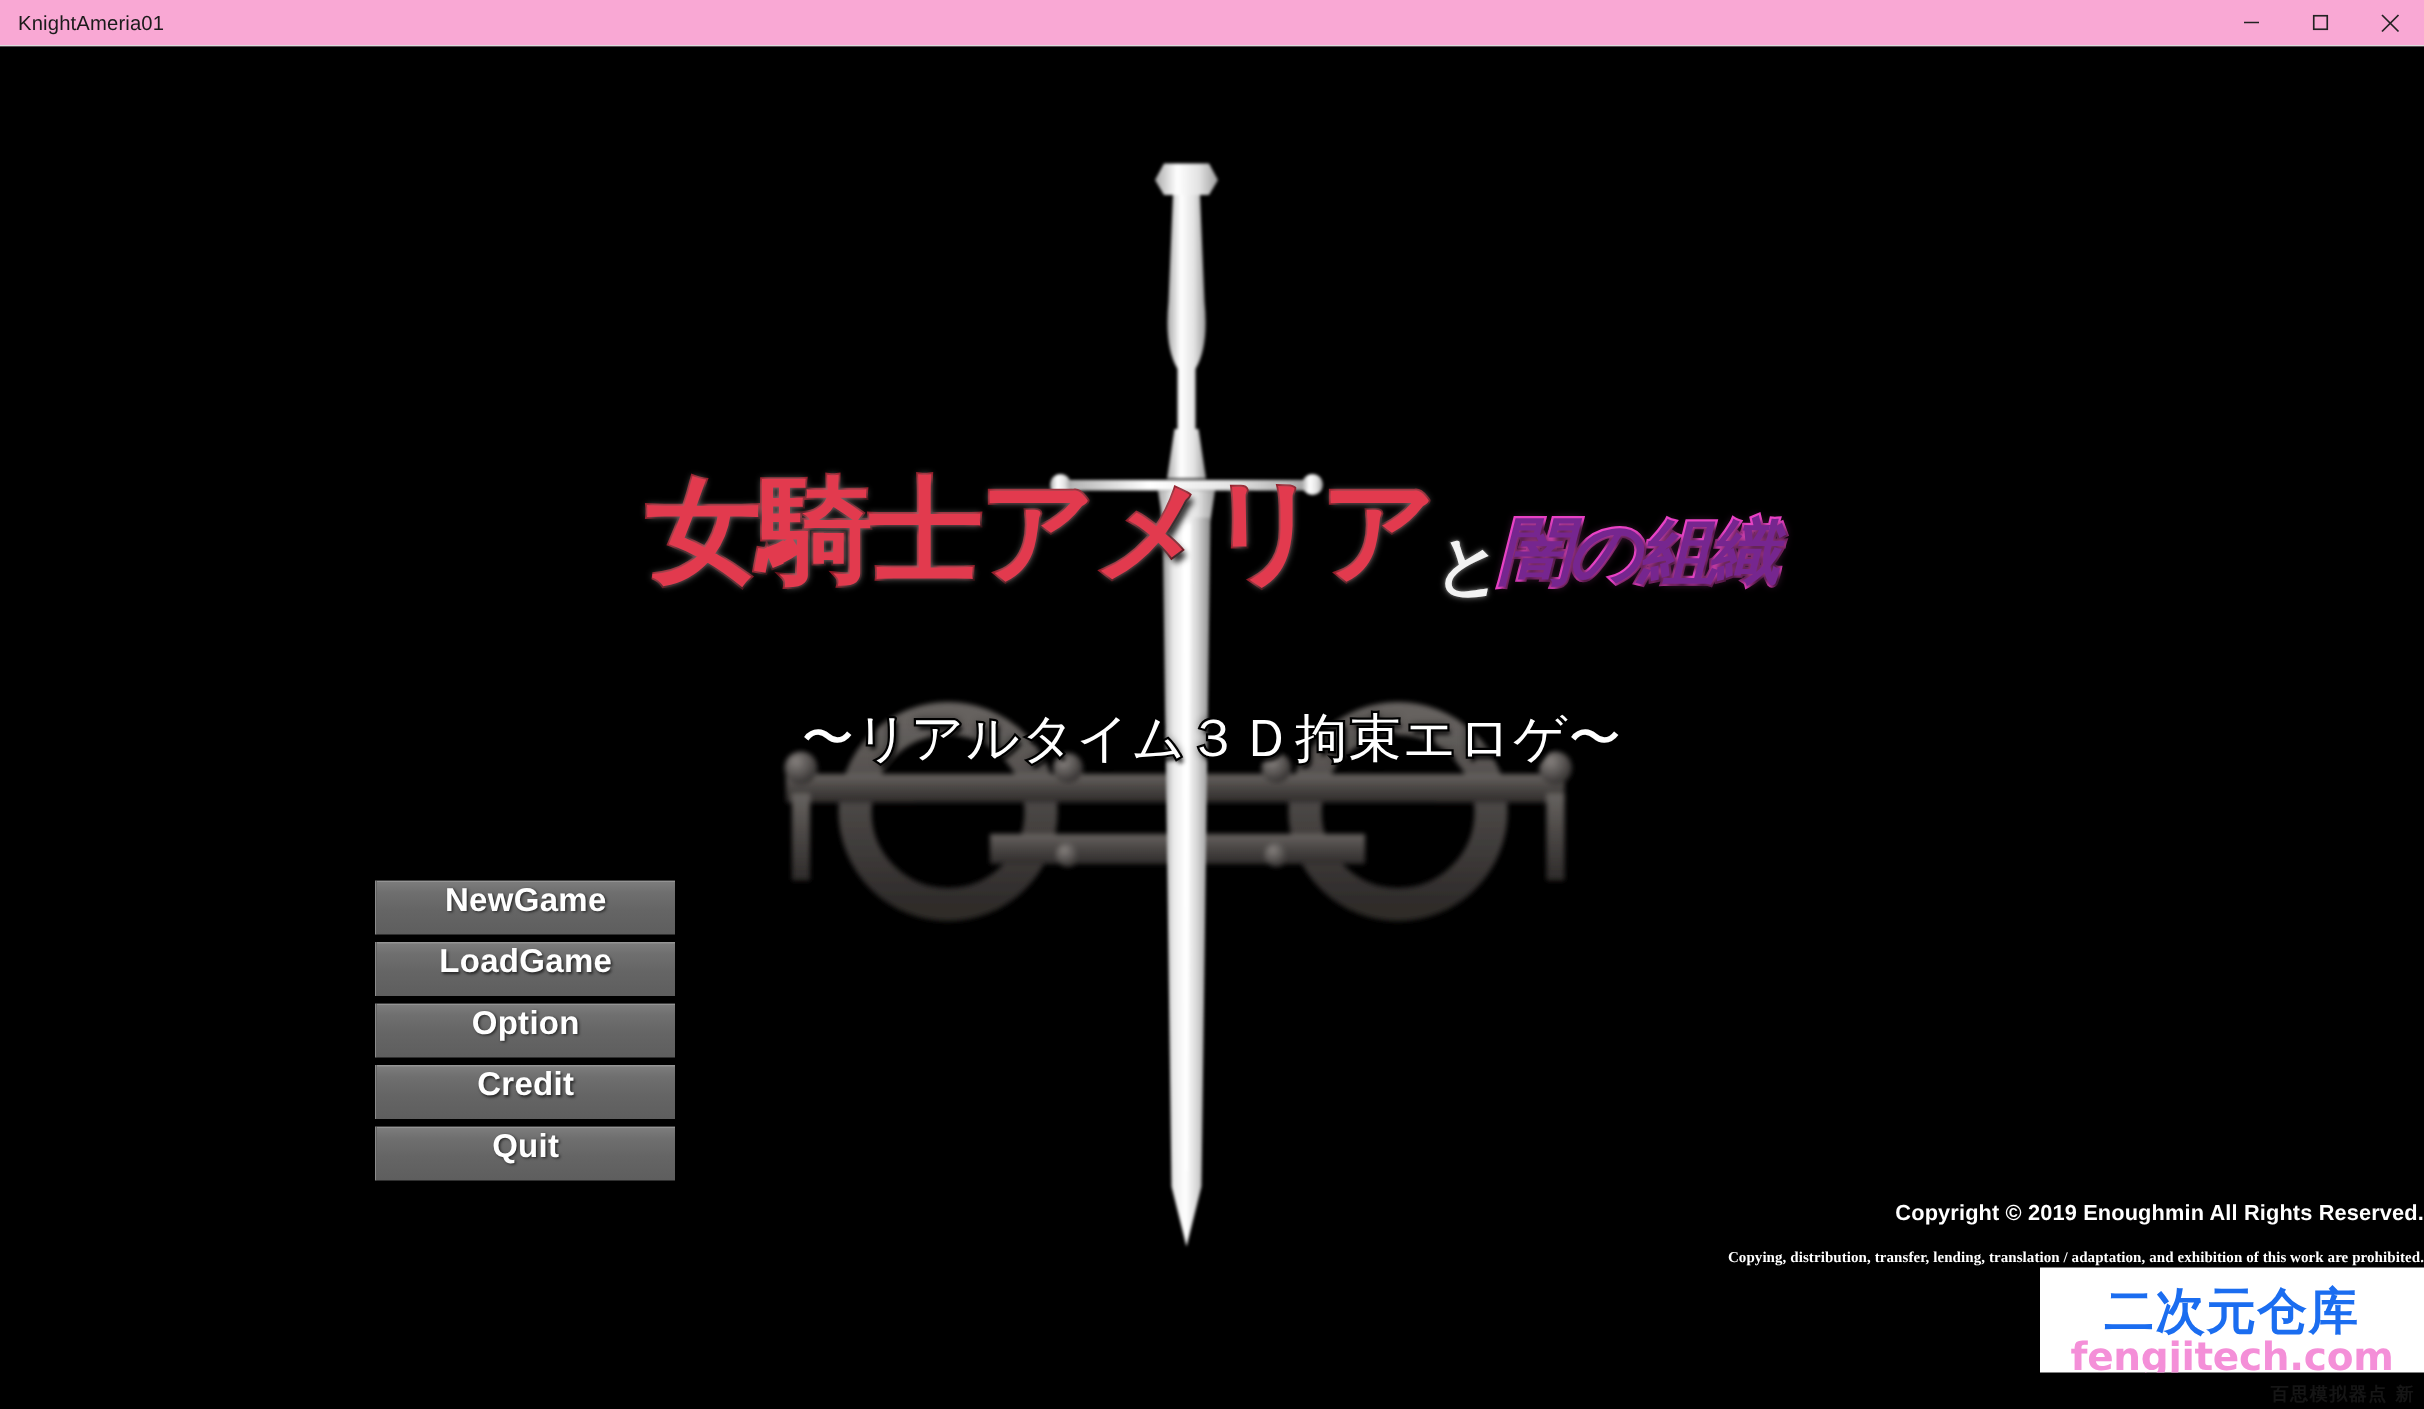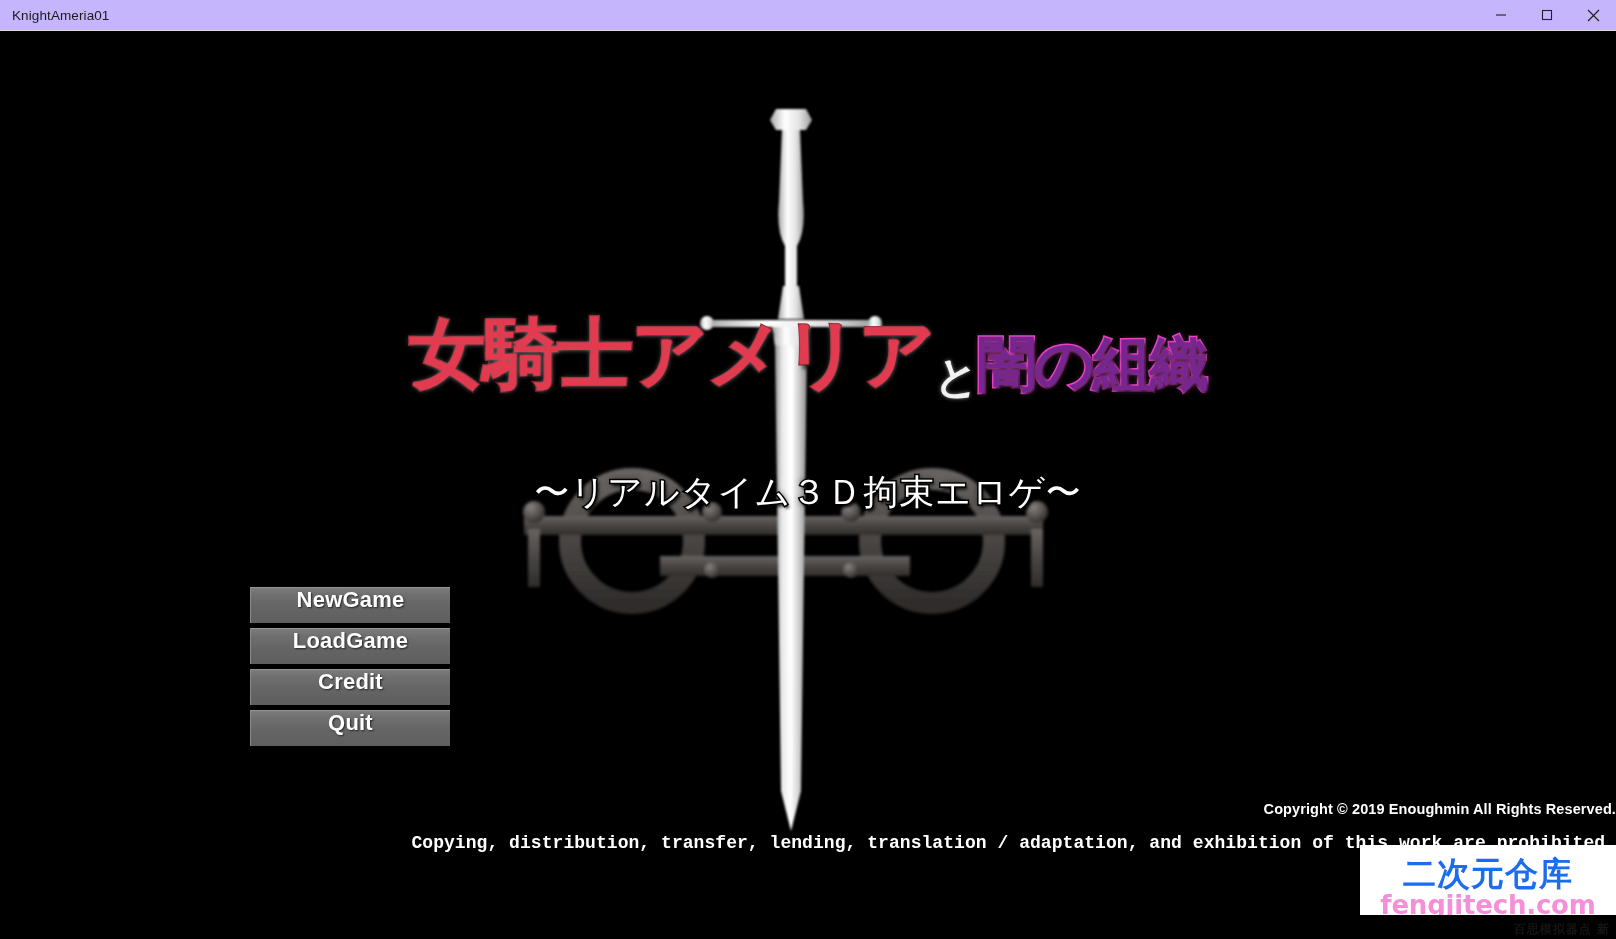--- a/index.html
+++ b/index.html
@@ -21,21 +21,21 @@
     height: 939px;
     background: #000;
     overflow: hidden;
   }
 
   #titlebar {
     position: absolute;
     top: 0; left: 0;
     width: 1616px;
     height: 31px;
-    background: #c4b5fd;
+    background: #f9a8d4;
     border-bottom: 1px solid #dcdcdc;
     display: flex;
     align-items: center;
     box-sizing: border-box;
   }
   #titlebar-title {
     font-size: 13.5px;
     color: #1b1b1b;
     padding-left: 12px;
     letter-spacing: .1px;
@@ -114,26 +114,27 @@
     font-size: 44px;
     -webkit-text-stroke: 2px #111;
     paint-order: stroke fill;
     position: relative;
     top: 12px;
     text-shadow: 0 0 4px rgba(255,255,255,.5), 2px 3px 4px rgba(0,0,0,.9);
   }
   .t-purple {
     color: #7b1fa2;
     color: #76268f;
-    font-size: 59px;
+    font-size: 48px;
     -webkit-text-stroke: 3px #e83ec4;
     paint-order: stroke fill;
     position: relative;
     top: 4px;
     text-shadow: 0 0 6px rgba(255,110,220,.35), 3px 4px 4px rgba(0,0,0,.9);
+    font-style: italic;
   }
 
   #sub-title {
     position: absolute;
     left: 0;
     top: 438px;
     width: 1616px;
     text-align: center;
     font-family: "DejaVu Sans", sans-serif;
     font-size: 35px;
@@ -196,22 +197,22 @@
   #copyright-line {
     font-family: "Liberation Sans", sans-serif;
     font-size: 14.5px;
     font-weight: 700;
     color: #ffffff;
     letter-spacing: .1px;
     margin-bottom: 16px;
     text-shadow: 0 0 3px rgba(0,0,0,.9);
   }
   #prohibition-line {
-    font-family: Liberation Mono, monospace;
-    font-size: 18px;
+    font-family: Liberation Serif, serif;
+    font-size: 10px;
     font-weight: 700;
     color: #ffffff;
     letter-spacing: .05px;
     text-shadow: 0 0 3px rgba(0,0,0,.9);
   }
 
   
   #watermark {
     position: absolute;
     right: 0;
@@ -372,20 +373,23 @@
     <div id="sub-title">〜リアルタイム３Ｄ拘束エロゲ〜</div>
 
     <div id="menu">
       <div class="menu-button">
         <span class="menu-button-label">NewGame</span>
       </div>
       <div class="menu-button">
         <span class="menu-button-label">LoadGame</span>
       </div>
       <div class="menu-button">
+        <span class="menu-button-label">Option</span>
+      </div>
+      <div class="menu-button">
         <span class="menu-button-label">Credit</span>
       </div>
       <div class="menu-button">
         <span class="menu-button-label">Quit</span>
       </div>
     </div>
 
     <div id="footer">
       <div id="copyright-line">Copyright © 2019 Enoughmin All Rights Reserved.</div>
       <div id="prohibition-line">Copying, distribution, transfer, lending, translation / adaptation, and exhibition of this work are prohibited.</div>

